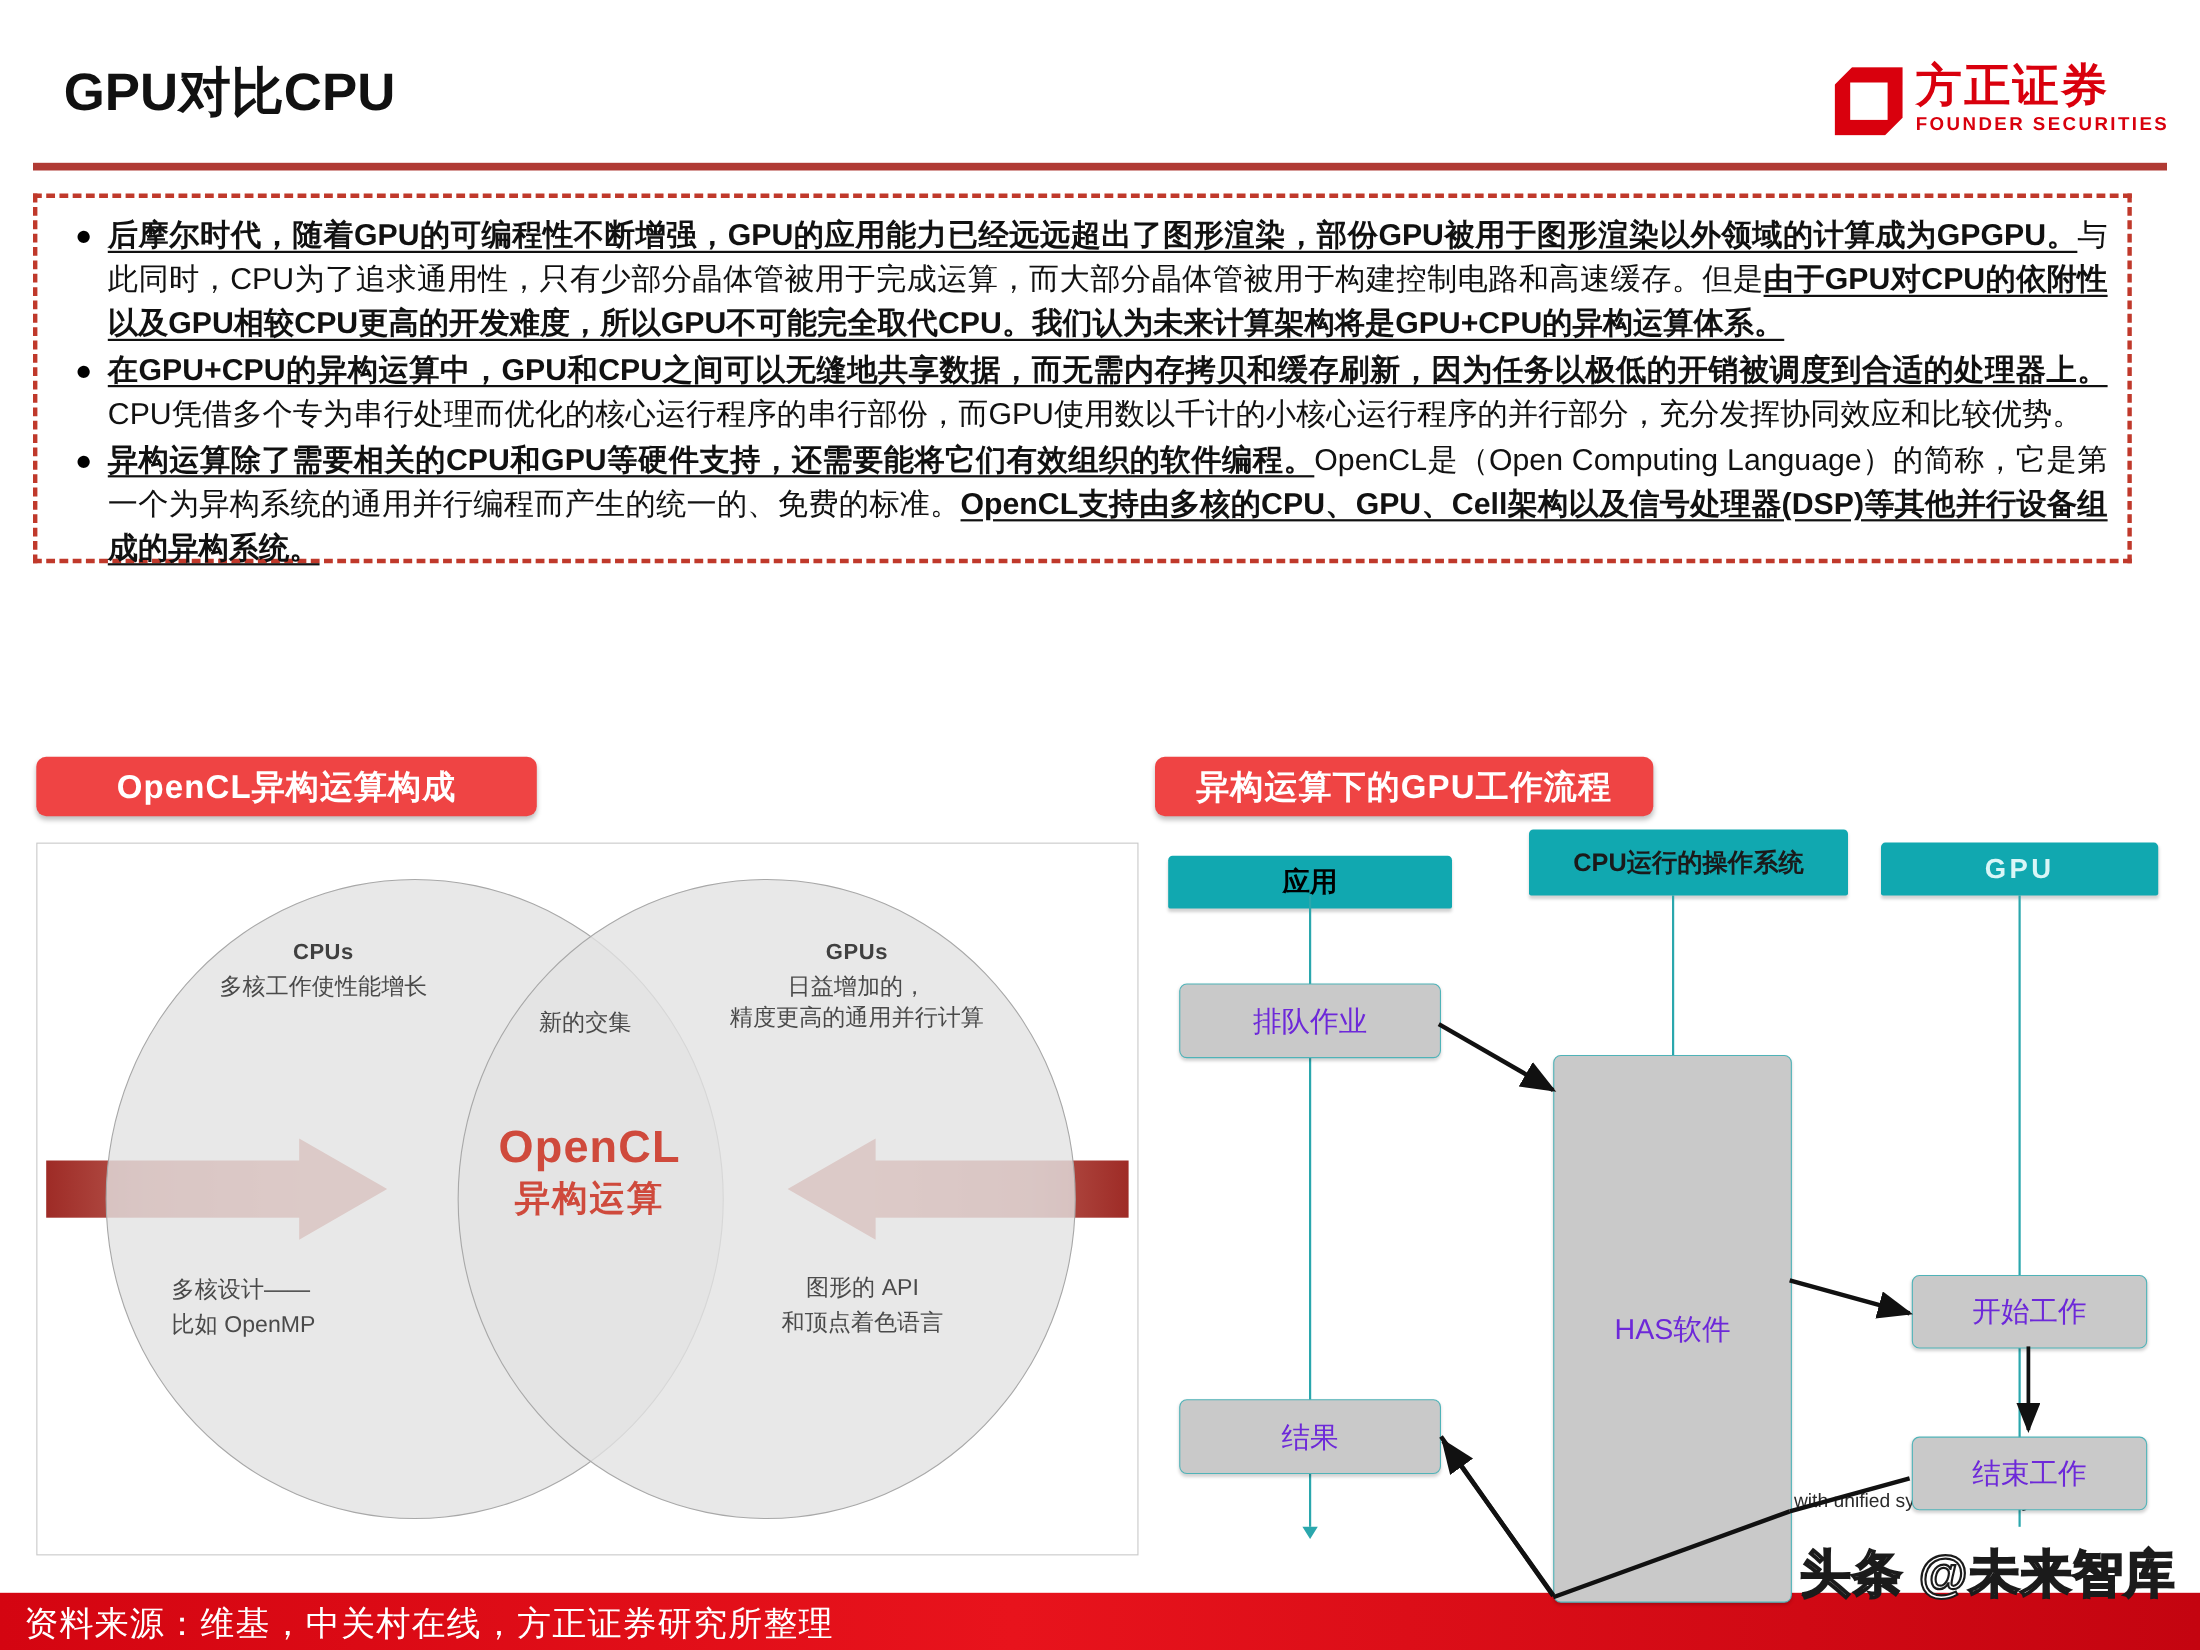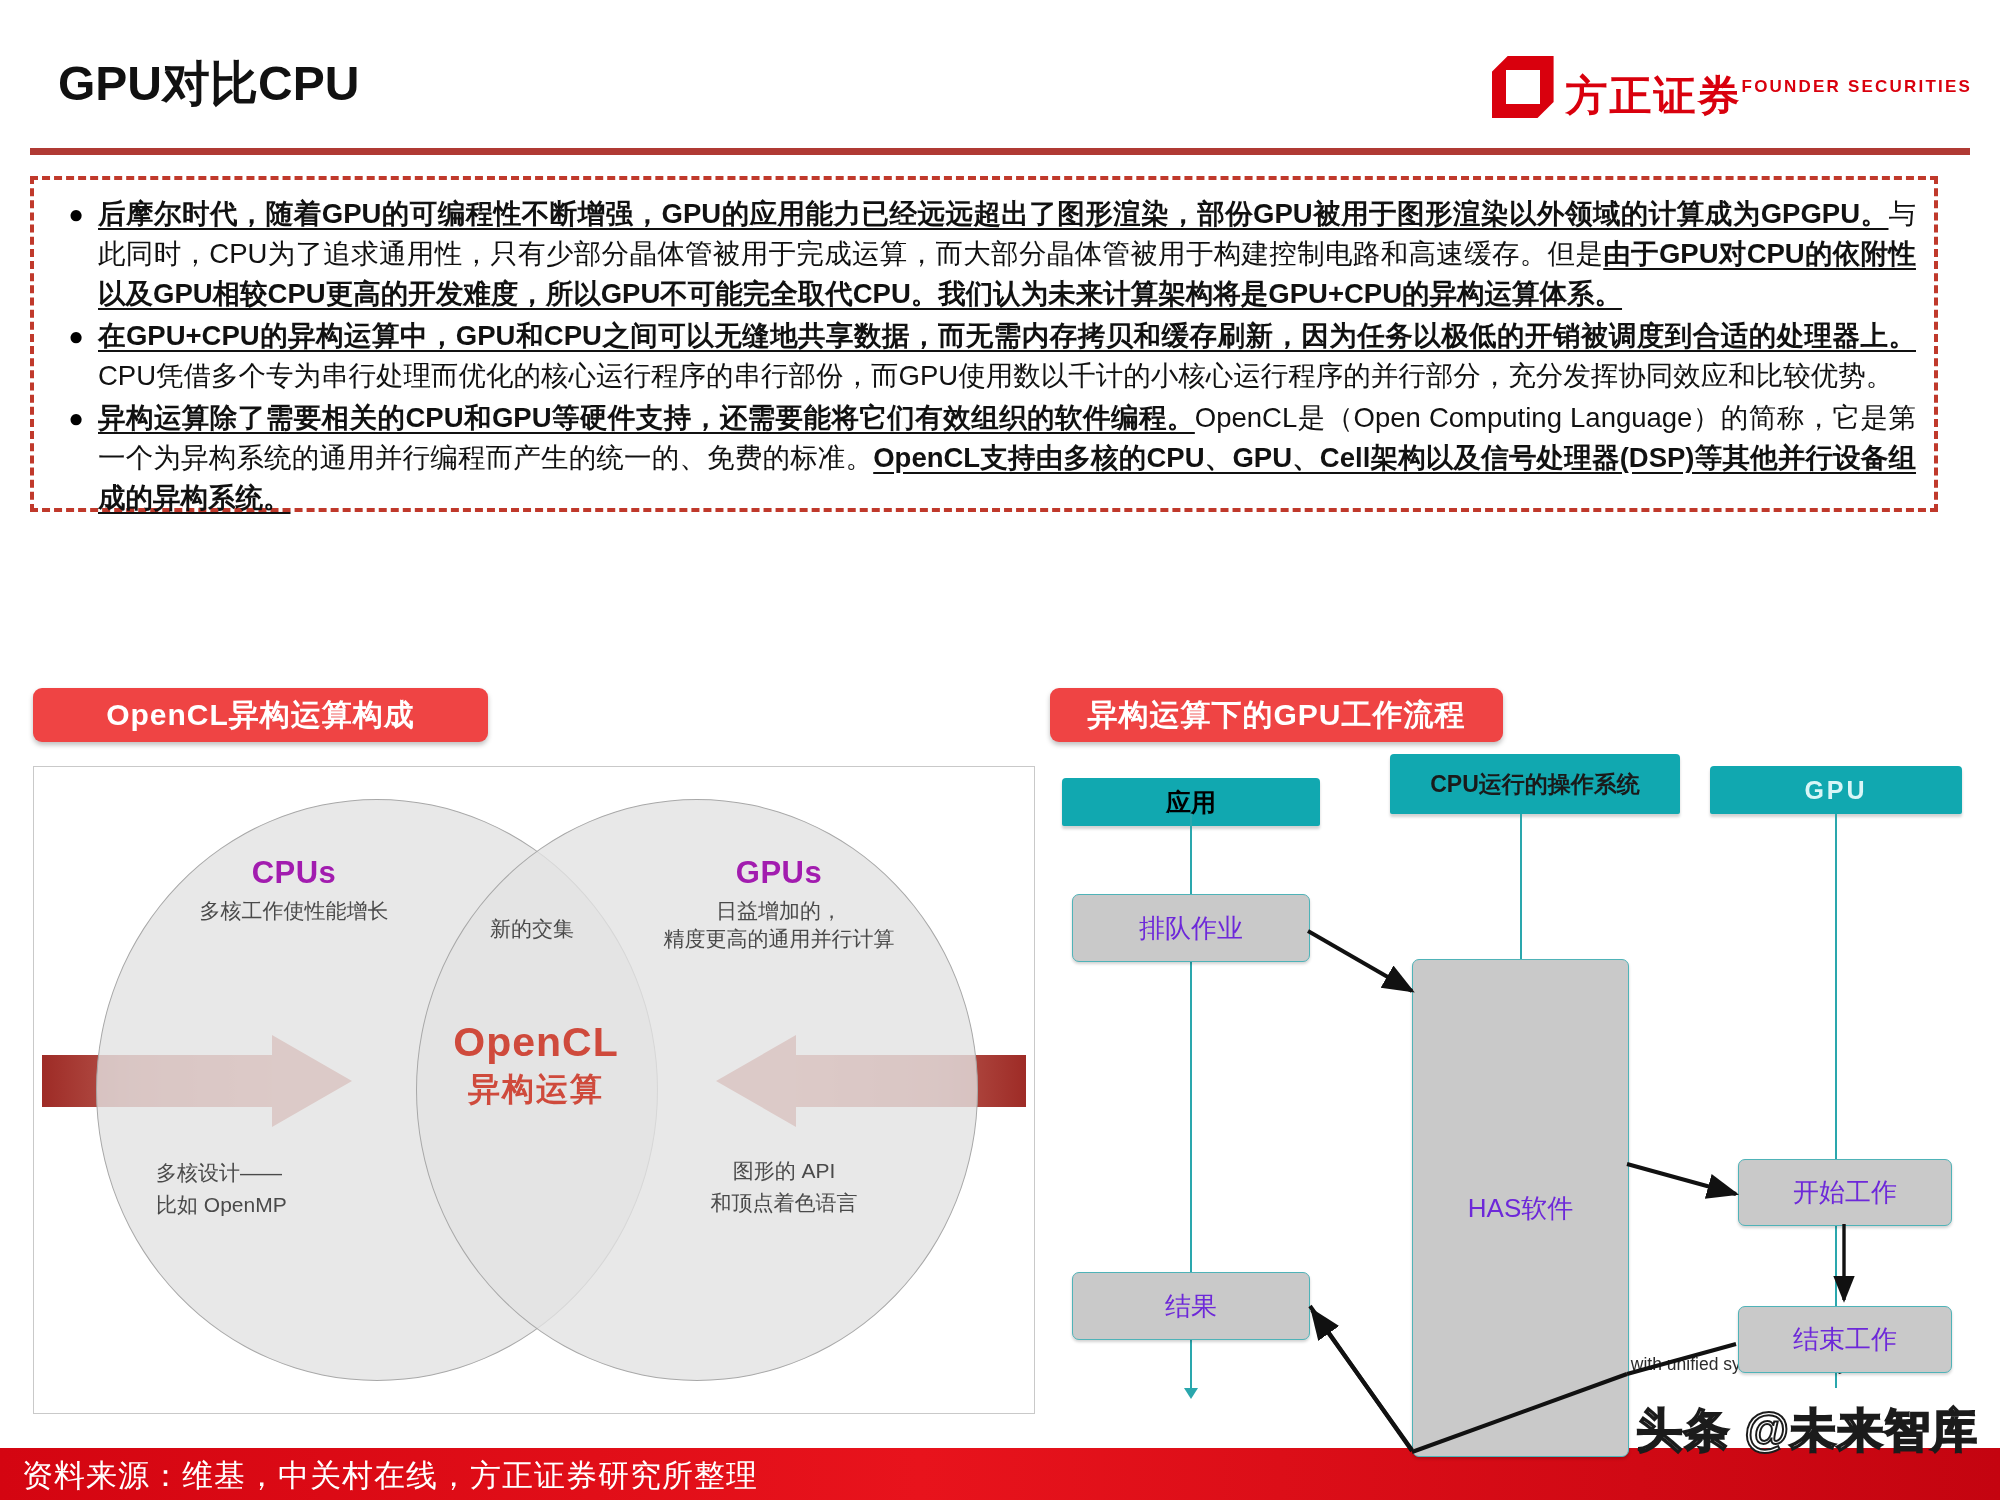--- a/index.html
+++ b/index.html
@@ -10,21 +10,21 @@
   .header{position:absolute;left:0;top:0;width:2000px;height:150px;}
   .page-title{position:absolute;left:58px;top:52px;font-size:48px;font-weight:bold;
               color:#111;letter-spacing:0px;}
   .title-rule{position:absolute;left:30px;top:148px;width:1940px;height:7px;background:#b03a34;}
 
   .logo{position:absolute;right:28px;top:56px;display:flex;align-items:flex-end;gap:12px;}
   .logo-mark{width:62px;height:62px;position:relative;}
   .logo-mark .outer{position:absolute;inset:0;background:#d9000d;
         clip-path:polygon(26% 0%,100% 0%,100% 74%,74% 100%,0% 100%,0% 26%);}
   .logo-mark .inner{position:absolute;left:14px;top:14px;width:34px;height:34px;background:#fff;}
-  .logo-text{display:flex;flex-direction:row;align-items:flex-start;}
+  .logo-text{display:flex;flex-direction:column;align-items:flex-start;}
   .logo-cn{font-size:42px;font-weight:bold;color:#d9000d;line-height:1.05;letter-spacing:2px;}
   .logo-en{font-size:17px;font-weight:bold;color:#d9000d;letter-spacing:2.2px;margin-top:3px;}
 
   
   .callout{position:absolute;left:30px;top:176px;width:1908px;height:336px;
            border:4px dashed #c0392b;box-sizing:border-box;background:#fff;}
   .bullets{padding:14px 18px 0 20px;}
   .bullet{display:flex;align-items:flex-start;margin-bottom:2px;}
   .bullet-dot{flex:0 0 44px;font-size:26px;line-height:40px;color:#000;text-align:center;}
   .bullet-body{flex:1 1 auto;font-size:27.5px;line-height:40px;color:#111;text-align:justify;}
@@ -42,21 +42,21 @@
   .panel-left{position:absolute;left:33px;top:766px;width:1000px;height:646px;
               border:1px solid #c9c9c9;background:#fff;overflow:hidden;}
   .venn-wrap{position:absolute;inset:0;}
   .circle{position:absolute;border-radius:50%;border:1.5px solid #a8a8a8;
           background:rgba(226,226,226,.80);}
   #c-cpu{left:62px;top:32px;width:560px;height:580px;}
   #c-gpu{left:382px;top:32px;width:560px;height:580px;}
   .venn-lbl{position:absolute;text-align:center;color:#3b3b3b;}
   #lbl-cpus{left:110px;top:88px;width:300px;}
   #lbl-gpus{left:580px;top:88px;width:330px;}
-  .venn-lbl .big{font-size:31px;font-weight:bold;color:#a21caf;letter-spacing:.5px;}
+  .venn-lbl .big{font-size:20px;font-weight:bold;color:#404040;letter-spacing:.5px;}
   .venn-lbl .sub{font-size:21px;margin-top:6px;line-height:1.32;color:#4a4a4a;}
   #lbl-cross{position:absolute;left:398px;top:148px;width:200px;text-align:center;
              font-size:21px;color:#4a4a4a;}
   #lbl-openmp{position:absolute;left:122px;top:390px;width:300px;font-size:21px;
               line-height:1.5;color:#4a4a4a;}
   #lbl-api{position:absolute;left:600px;top:388px;width:300px;font-size:21px;
            line-height:1.5;color:#4a4a4a;text-align:center;}
   .center-txt{position:absolute;left:352px;top:252px;width:300px;text-align:center;z-index:5;}
   .center-txt .l1{font-size:41px;font-weight:bold;color:#cf4a3c;letter-spacing:1px;}
   .center-txt .l2{font-size:32px;font-weight:bold;color:#cf4a3c;margin-top:2px;letter-spacing:2px;}

